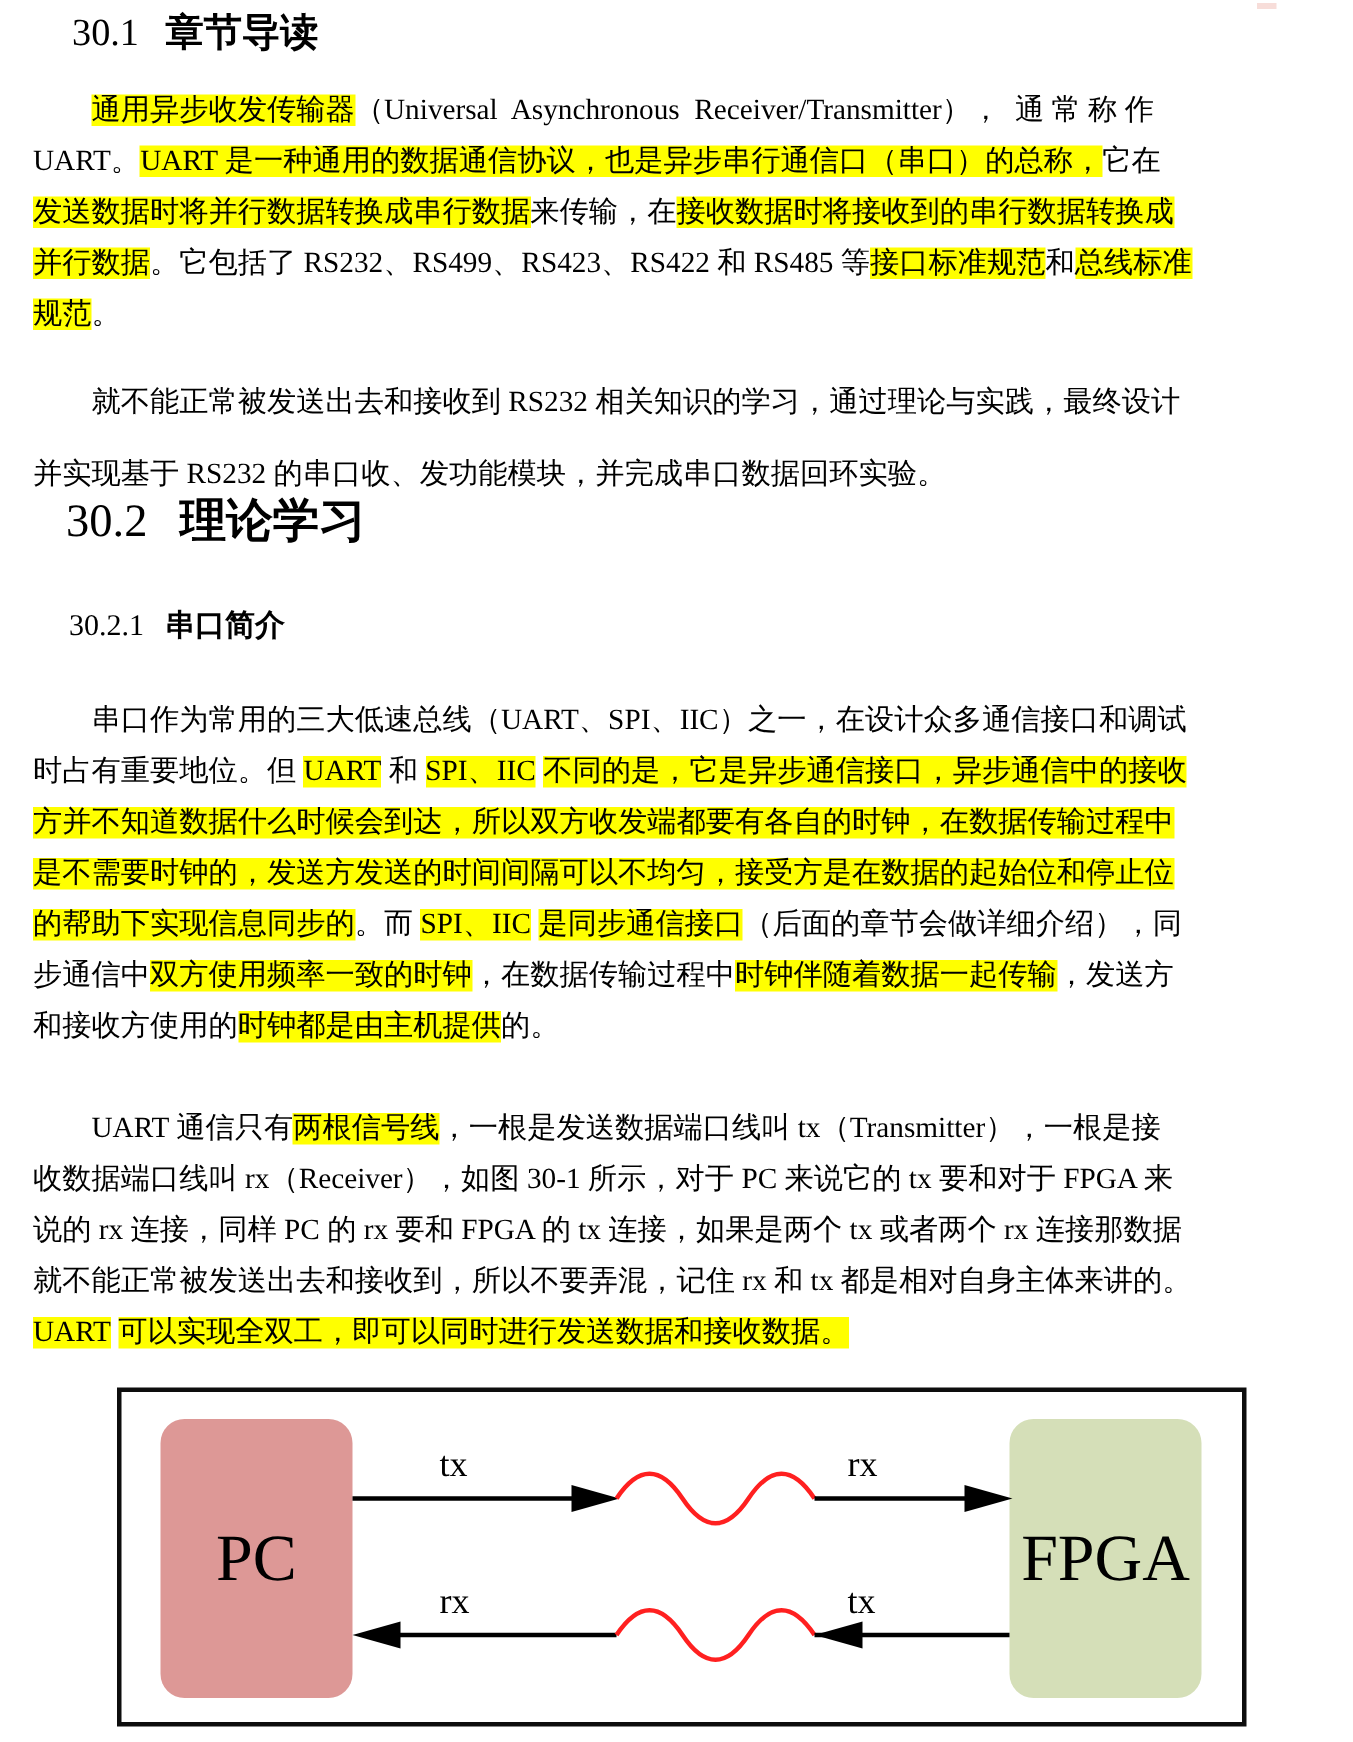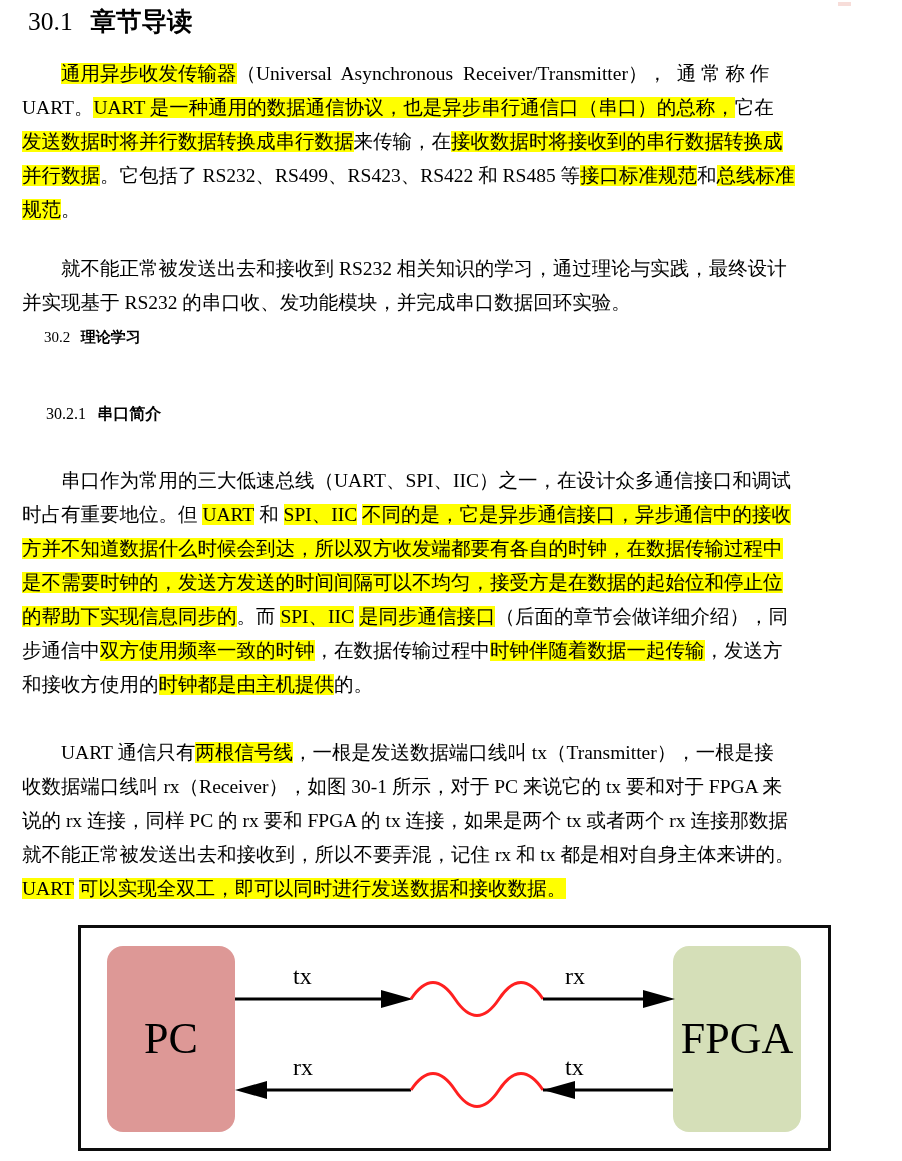--- a/index.html
+++ b/index.html
@@ -42,31 +42,31 @@
     letter-spacing: 0px;
     margin: 0;
     padding: 0;
     line-height: 1.25;
     white-space: pre;
   }
   .h1 .num { font-family: "Liberation Serif", serif; font-weight: 400; }
 
   .h2 {
     font-family: "DejaVu Sans", "Liberation Sans", sans-serif;
-    font-size: 15px;
+    font-size: 31px;
     font-weight: 700;
     margin: 0;
     line-height: 1.25;
     white-space: pre;
   }
   .h2 .num { font-family: "Liberation Serif", serif; font-weight: 400; }
 
   .h3 {
     font-family: "DejaVu Sans", "Liberation Sans", sans-serif;
-    font-size: 16px;
+    font-size: 20px;
     font-weight: 700;
     margin: 0;
     line-height: 1.25;
     white-space: pre;
   }
   .h3 .num { font-family: "Liberation Serif", serif; font-weight: 400; }
 
   
   .para {
     position: absolute;
@@ -93,25 +93,25 @@
   }
   .fig-svg { display:block; width: 100%; height: 100%; }
 </style>
 </head>
 <body style="background: rgb(255, 255, 255);">
 
 <div class="page">
 
   <div class="stray-mark"></div>
 
-  <div class="h1" style="position:absolute; left:28px; top:6px;"><span class="num">30.1</span>  <span>章节导读</span></div>
+  <div class="h1" style="position:absolute; left:48px; top:6px;"><span class="num">30.1</span>  <span>章节导读</span></div>
 
   <div class="para" id="p1" style="left: 22px; top: 57px; height: 170px;"><div class="line" style="left: 0px; top: 0px;"><span>　　</span><span class="hl" style="background: rgb(255, 255, 0);">通用异步收发传输器</span><span>（Universal  Asynchronous  Receiver/Transmitter），  通 常 称 作</span></div><div class="line" style="left: 0px; top: 34px;"><span>UART。</span><span class="hl" style="background: rgb(255, 255, 0);">UART 是一种通用的数据通信协议，也是异步串行通信口（串口）的总称，</span><span>它在</span></div><div class="line" style="left: 0px; top: 68px;"><span class="hl" style="background: rgb(255, 255, 0);">发送数据时将并行数据转换成串行数据</span><span>来传输，在</span><span class="hl" style="background: rgb(255, 255, 0);">接收数据时将接收到的串行数据转换成</span></div><div class="line" style="left: 0px; top: 102px;"><span class="hl" style="background: rgb(255, 255, 0);">并行数据</span><span>。它包括了 RS232、RS499、RS423、RS422 和 RS485 等</span><span class="hl" style="background: rgb(255, 255, 0);">接口标准规范</span><span>和</span><span class="hl" style="background: rgb(255, 255, 0);">总线标准</span></div><div class="line" style="left: 0px; top: 136px;"><span class="hl" style="background: rgb(255, 255, 0);">规范</span><span>。</span></div></div>
 
-  <div class="para" id="p2" style="left: 22px; top: 252px; height: 68px;"><div class="line" style="left: 0px; top: 0px;"><span>　　就不能正常被发送出去和接收到 RS232 相关知识的学习，通过理论与实践，最终设计</span></div><div class="line" style="left: 0px; top: 34px; text-align: right;"><span>并实现基于 RS232 的串口收、发功能模块，并完成串口数据回环实验。</span></div></div>
+  <div class="para" id="p2" style="left: 22px; top: 252px; height: 68px;"><div class="line" style="left: 0px; top: 0px;"><span>　　就不能正常被发送出去和接收到 RS232 相关知识的学习，通过理论与实践，最终设计</span></div><div class="line" style="left: 0px; top: 48px; text-align: right;"><span>并实现基于 RS232 的串口收、发功能模块，并完成串口数据回环实验。</span></div></div>
 
   <div class="h2" style="position:absolute; left:44px; top:328px;"><span class="num">30.2</span>  <span>理论学习</span></div>
 
   <div class="h3" style="position:absolute; left:46px; top:404px;"><span class="num">30.2.1</span>  <span>串口简介</span></div>
 
   <div class="para" id="p3" style="left: 22px; top: 464px; height: 238px;"><div class="line" style="left: 0px; top: 0px;"><span>　　串口作为常用的三大低速总线（UART、SPI、IIC）之一，在设计众多通信接口和调试</span></div><div class="line" style="left: 0px; top: 34px;"><span>时占有重要地位。但 </span><span class="hl" style="background: rgb(255, 255, 0);">UART</span><span> 和 </span><span class="hl" style="background: rgb(255, 255, 0);">SPI、IIC</span><span> </span><span class="hl" style="background: rgb(255, 255, 0);">不同的是，它是异步通信接口，异步通信中的接收</span></div><div class="line" style="left: 0px; top: 68px;"><span class="hl" style="background: rgb(255, 255, 0);">方并不知道数据什么时候会到达，所以双方收发端都要有各自的时钟，在数据传输过程中</span></div><div class="line" style="left: 0px; top: 102px;"><span class="hl" style="background: rgb(255, 255, 0);">是不需要时钟的，发送方发送的时间间隔可以不均匀，接受方是在数据的起始位和停止位</span></div><div class="line" style="left: 0px; top: 136px;"><span class="hl" style="background: rgb(255, 255, 0);">的帮助下实现信息同步的</span><span>。而 </span><span class="hl" style="background: rgb(255, 255, 0);">SPI、IIC</span><span> </span><span class="hl" style="background: rgb(255, 255, 0);">是同步通信接口</span><span>（后面的章节会做详细介绍），同</span></div><div class="line" style="left: 0px; top: 170px;"><span>步通信中</span><span class="hl" style="background: rgb(255, 255, 0);">双方使用频率一致的时钟</span><span>，在数据传输过程中</span><span class="hl" style="background: rgb(255, 255, 0);">时钟伴随着数据一起传输</span><span>，发送方</span></div><div class="line" style="left: 0px; top: 204px;"><span>和接收方使用的</span><span class="hl" style="background: rgb(255, 255, 0);">时钟都是由主机提供</span><span>的。</span></div></div>
 
   <div class="para" id="p4" style="left: 22px; top: 736px; height: 170px;"><div class="line" style="left: 0px; top: 0px;"><span>　　UART 通信只有</span><span class="hl" style="background: rgb(255, 255, 0);">两根信号线</span><span>，一根是发送数据端口线叫 tx（Transmitter），一根是接</span></div><div class="line" style="left: 0px; top: 34px;"><span>收数据端口线叫 rx（Receiver），如图 30-1 所示，对于 PC 来说它的 tx 要和对于 FPGA 来</span></div><div class="line" style="left: 0px; top: 68px;"><span>说的 rx 连接，同样 PC 的 rx 要和 FPGA 的 tx 连接，如果是两个 tx 或者两个 rx 连接那数据</span></div><div class="line" style="left: 0px; top: 102px;"><span>就不能正常被发送出去和接收到，所以不要弄混，记住 rx 和 tx 都是相对自身主体来讲的。</span></div><div class="line" style="left: 0px; top: 136px;"><span class="hl" style="background: rgb(255, 255, 0);">UART</span><span> </span><span class="hl" style="background: rgb(255, 255, 0);">可以实现全双工，即可以同时进行发送数据和接收数据。</span></div></div>
 
   <div class="figure" style="border-color: rgb(13, 13, 13);">

